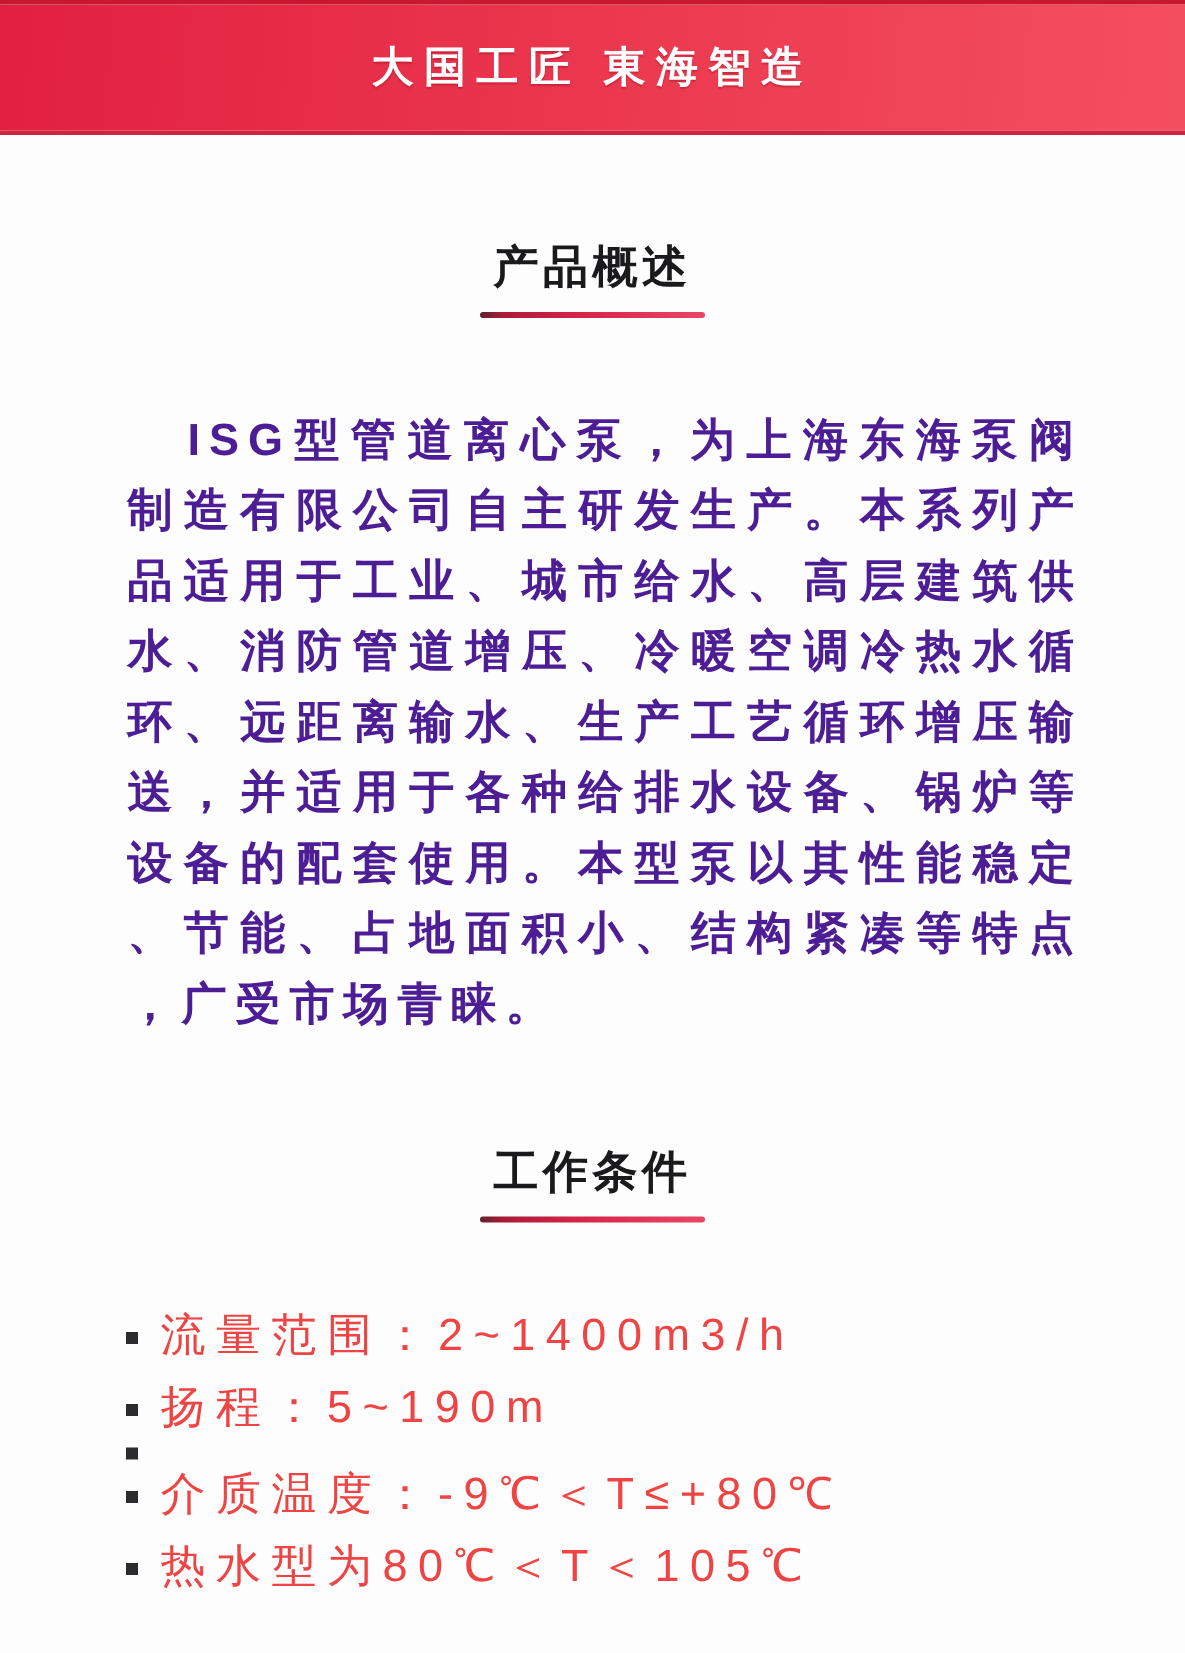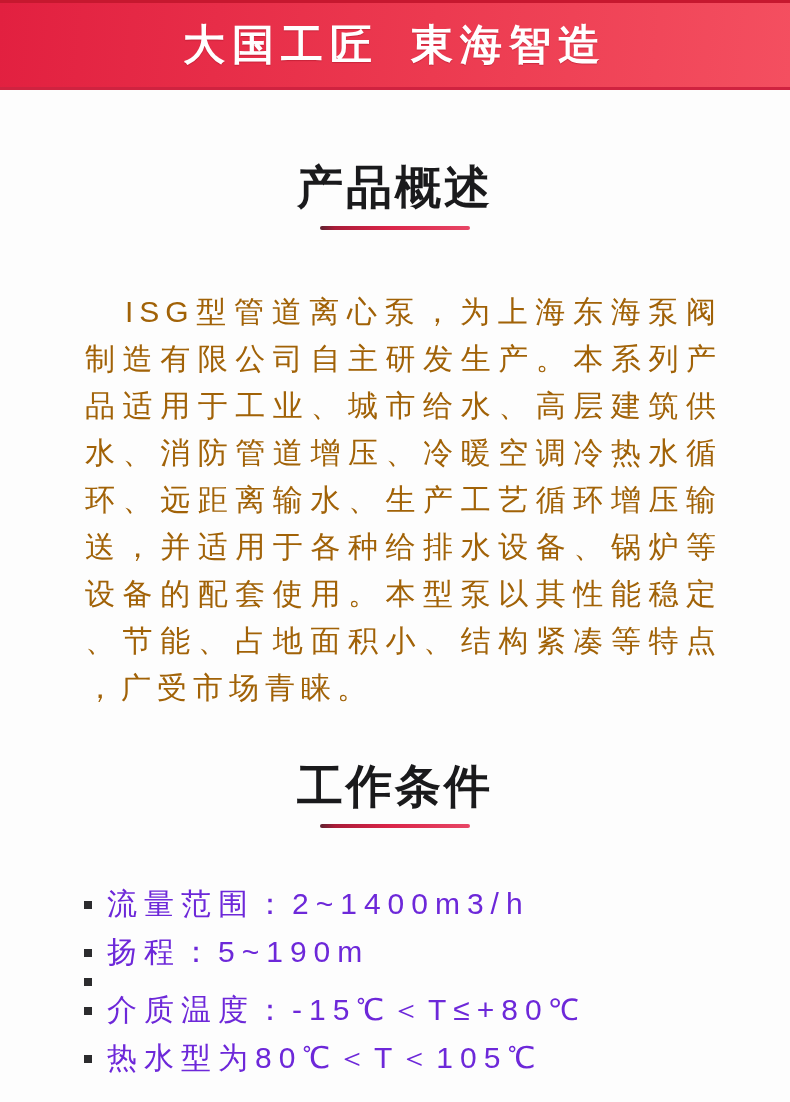--- a/index.html
+++ b/index.html
@@ -22,74 +22,74 @@
     width: 100%;
     background: linear-gradient(95deg, #e22040 0%, #ec3a50 55%, #f44f60 100%);
     border-top: 3px solid #c6182f;
     border-bottom: 3px solid #cf2340;
     display: flex;
     align-items: center;
     justify-content: center;
   }
   .banner-title {
     color: #ffffff;
-    font-size: 42px;
+    font-size: 28px;
     font-weight: bold;
     letter-spacing: 7px;
     text-shadow: 0 1px 1px rgba(140, 10, 25, 0.35);
     white-space: nowrap;
-    font-family: Liberation Mono, monospace;
   }
 
   
   .section-heading {
     margin: 0;
     text-align: center;
-    font-size: 46px;
+    font-size: 30px;
     font-weight: 700;
     color: #1a1a1c;
     letter-spacing: 3px;
     line-height: 1.1;
   }
   .heading-overview { margin-top: 72px; }
-  .heading-conditions { margin-top: 50px; }
+  .heading-conditions { margin-top: 72px; }
   .heading-underline {
     width: 150px;
     height: 4px;
     margin: 13px auto 0 auto;
     border-radius: 2px;
     background: linear-gradient(90deg, #5d2230 0%, #a91c38 10%, #d92448 45%, #e84666 100%);
   }
 
   
   .overview-paragraph {
     margin: 58px 68px 0 85px;
     font-size: 30px;
     line-height: 47px;
     letter-spacing: 6px;
-    color: #a16207;
+    color: #4c1d95;
     text-align: justify;
     text-align-last: left;
     text-indent: 40px;
     word-break: break-all;
     line-break: anywhere;
+    font-weight: bold;
   }
 
   
   .cond-list {
     margin: 52px 40px 0 84px;
     padding: 0;
     list-style: none;
   }
   .cond-item {
     display: flex;
     align-items: center;
     font-size: 30px;
     letter-spacing: 7px;
-    color: #6d28d9;
+    color: #ef4444;
     line-height: 48px;
     white-space: nowrap;
   }
   .bullet {
     flex: none;
     width: 8px;
     height: 8px;
     background: #2c2c2e;
     margin-right: 15px;
     margin-top: 2px;
@@ -119,20 +119,20 @@
     </li>
     <li class="cond-item">
       <span class="bullet"></span>
       <span>扬程：5~190m</span>
     </li>
     <li class="cond-item">
       <span class="bullet"></span>
     </li>
     <li class="cond-item">
       <span class="bullet"></span>
-      <span>介质温度：-15℃＜T≤+80℃</span>
+      <span>介质温度：-9℃＜T≤+80℃</span>
     </li>
     <li class="cond-item">
       <span class="bullet"></span>
       <span>热水型为80℃＜T＜105℃</span>
     </li>
   </ul>
 </section>
 
 </body></html>

